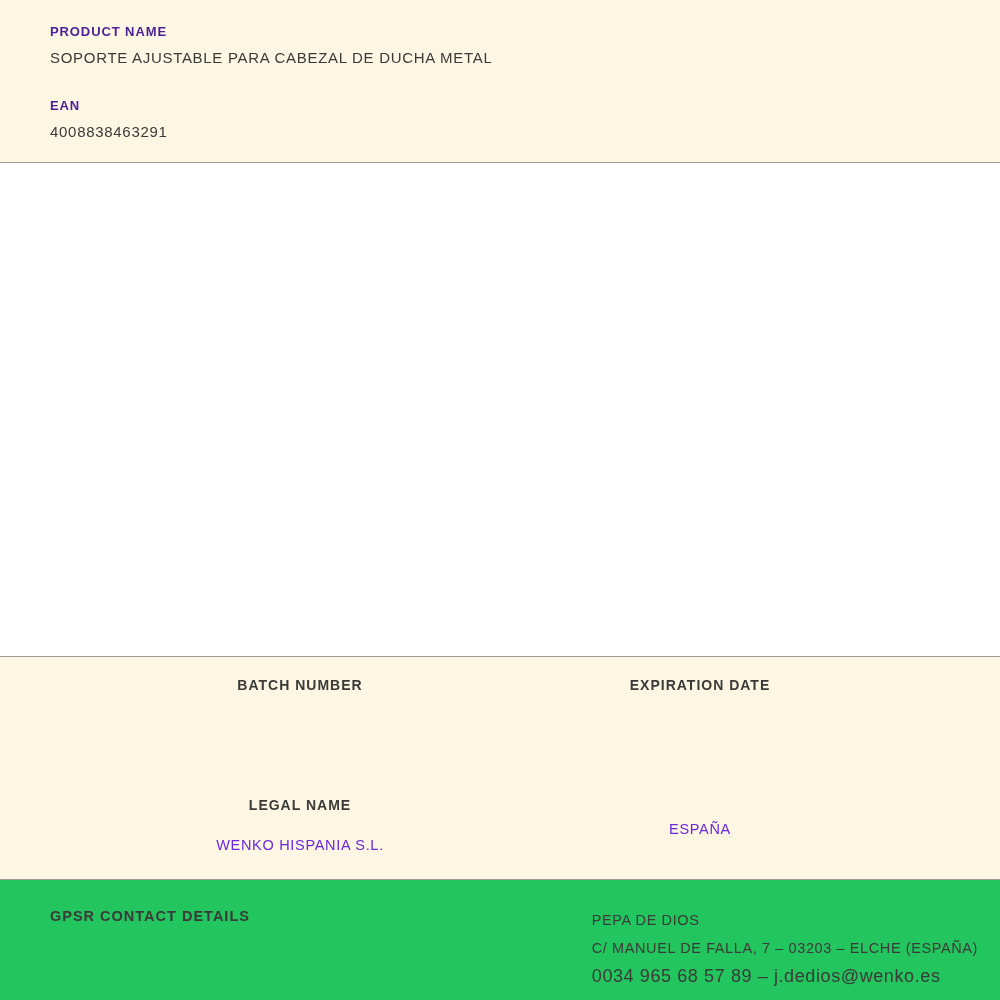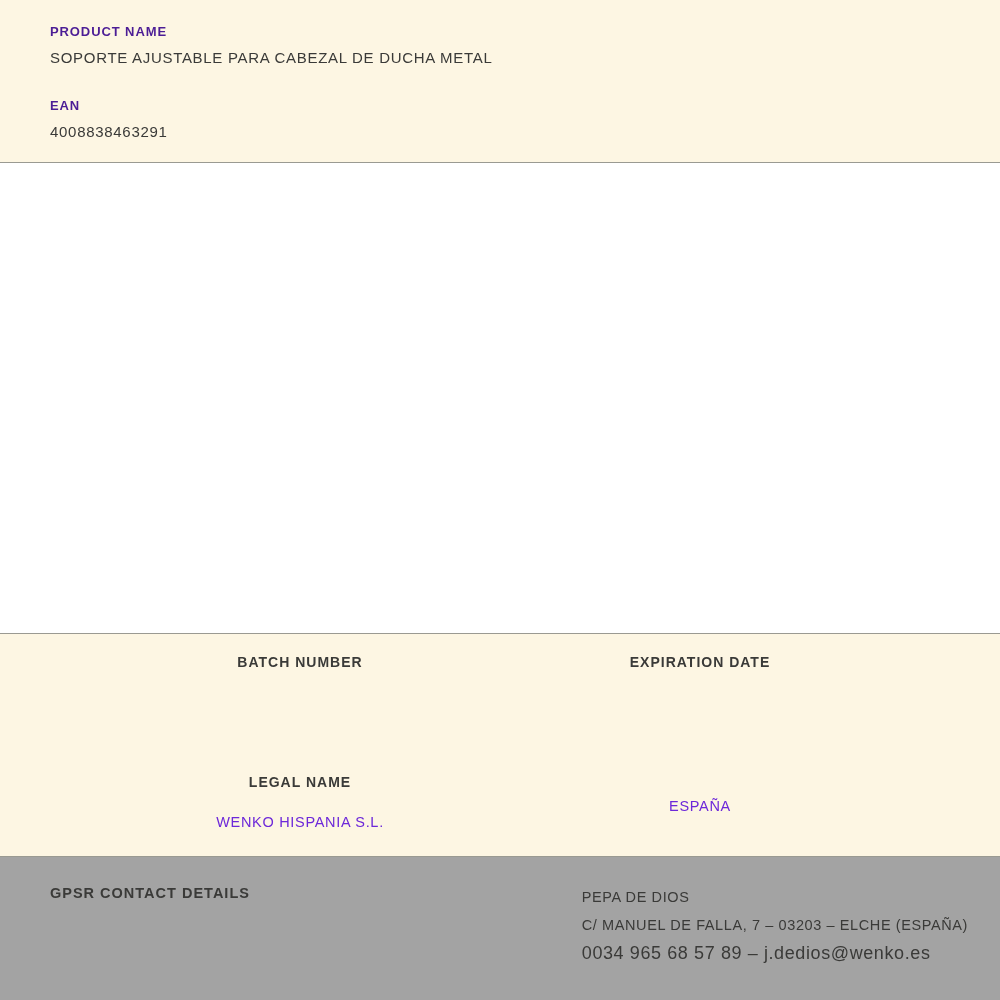--- a/index.html
+++ b/index.html
@@ -107,27 +107,27 @@
     text-transform: uppercase;
     white-space: nowrap;
   }
 
   .details-row.second {
     margin-top: 62px;
   }
 
   
   .footer-block {
-    background: #a3a3a3;
-    box-sizing: border-box;
-    padding: 26px 32px 26px 50px;
+    background: #22c55e;
+    box-sizing: border-box;
+    padding: 26px 22px 26px 50px;
     display: flex;
     justify-content: space-between;
     align-items: flex-start;
-    height: 143px;
+    height: 120px;
   }
 
   .gpsr-title {
     font-size: 14.5px;
     font-weight: 700;
     letter-spacing: 1px;
     text-transform: uppercase;
     color: #3a3a38;
     margin: 0;
     padding-top: 2px;

